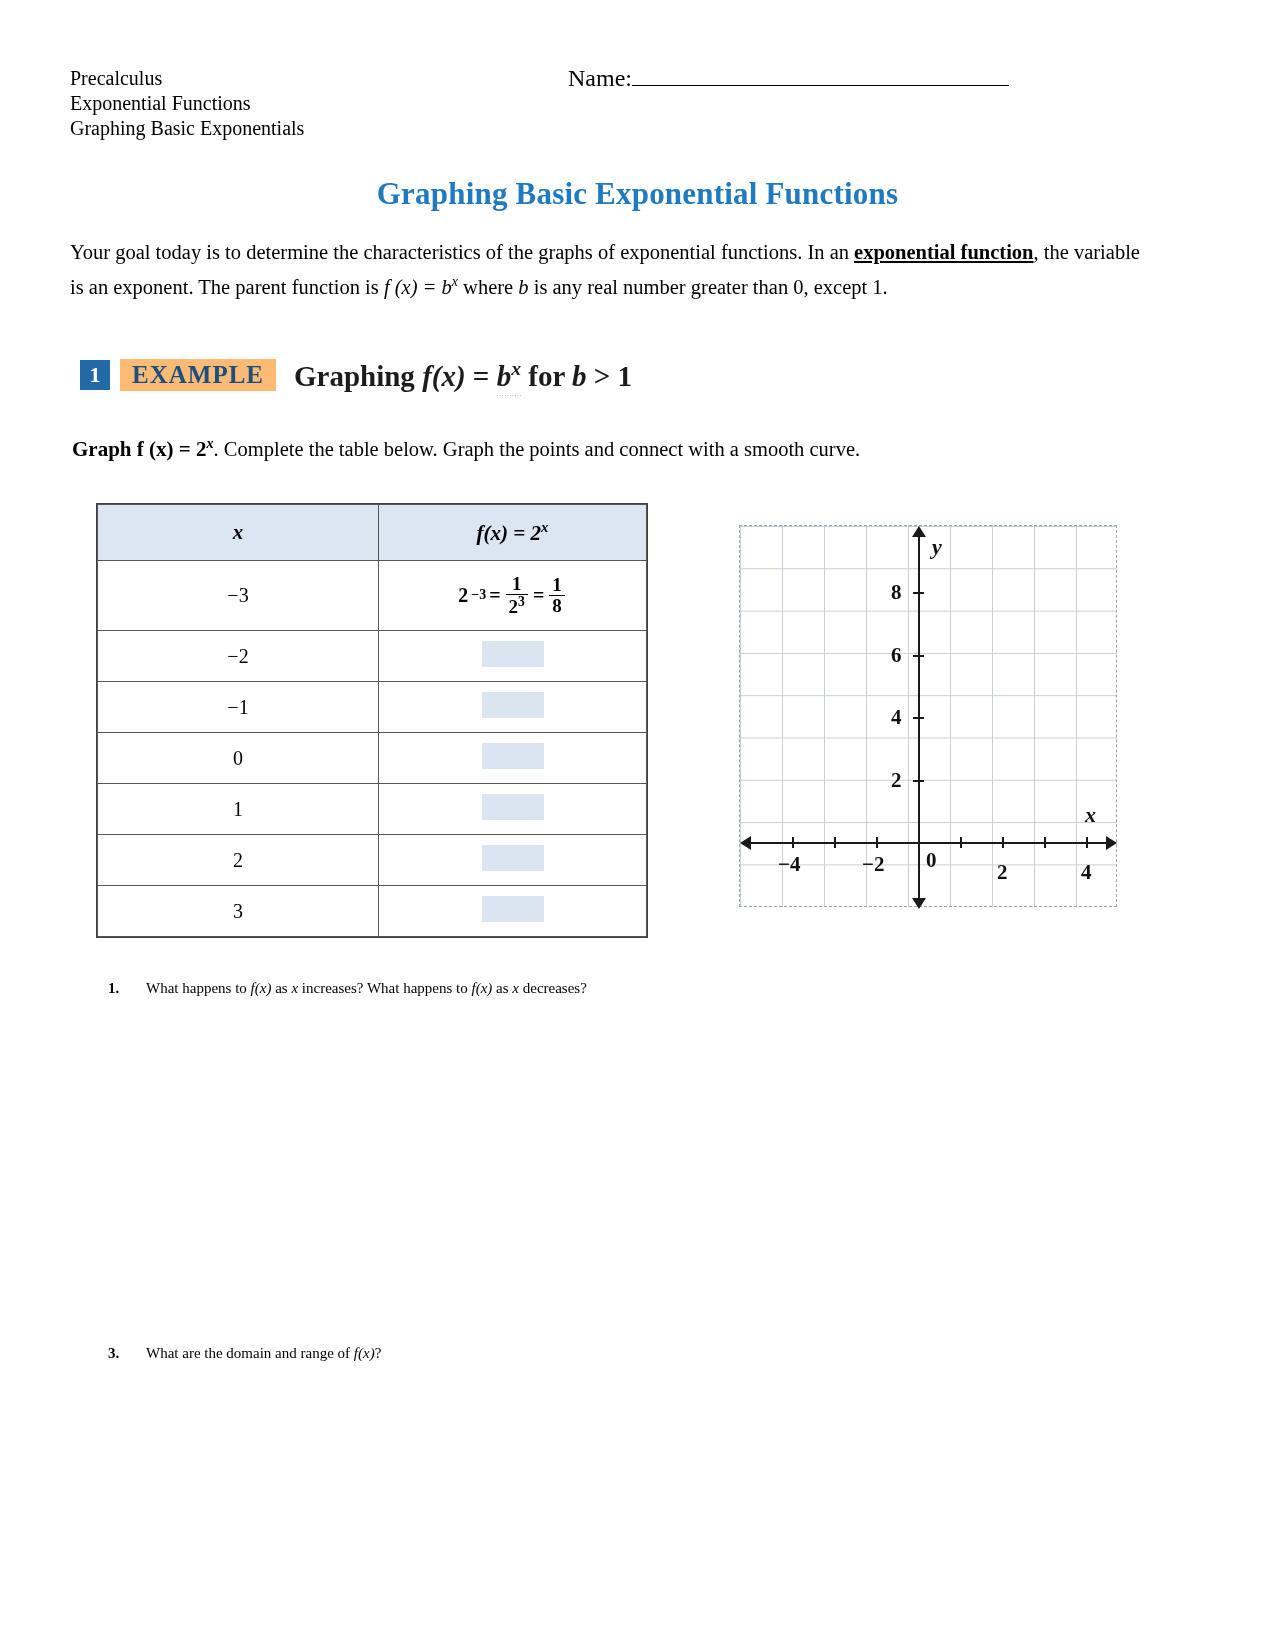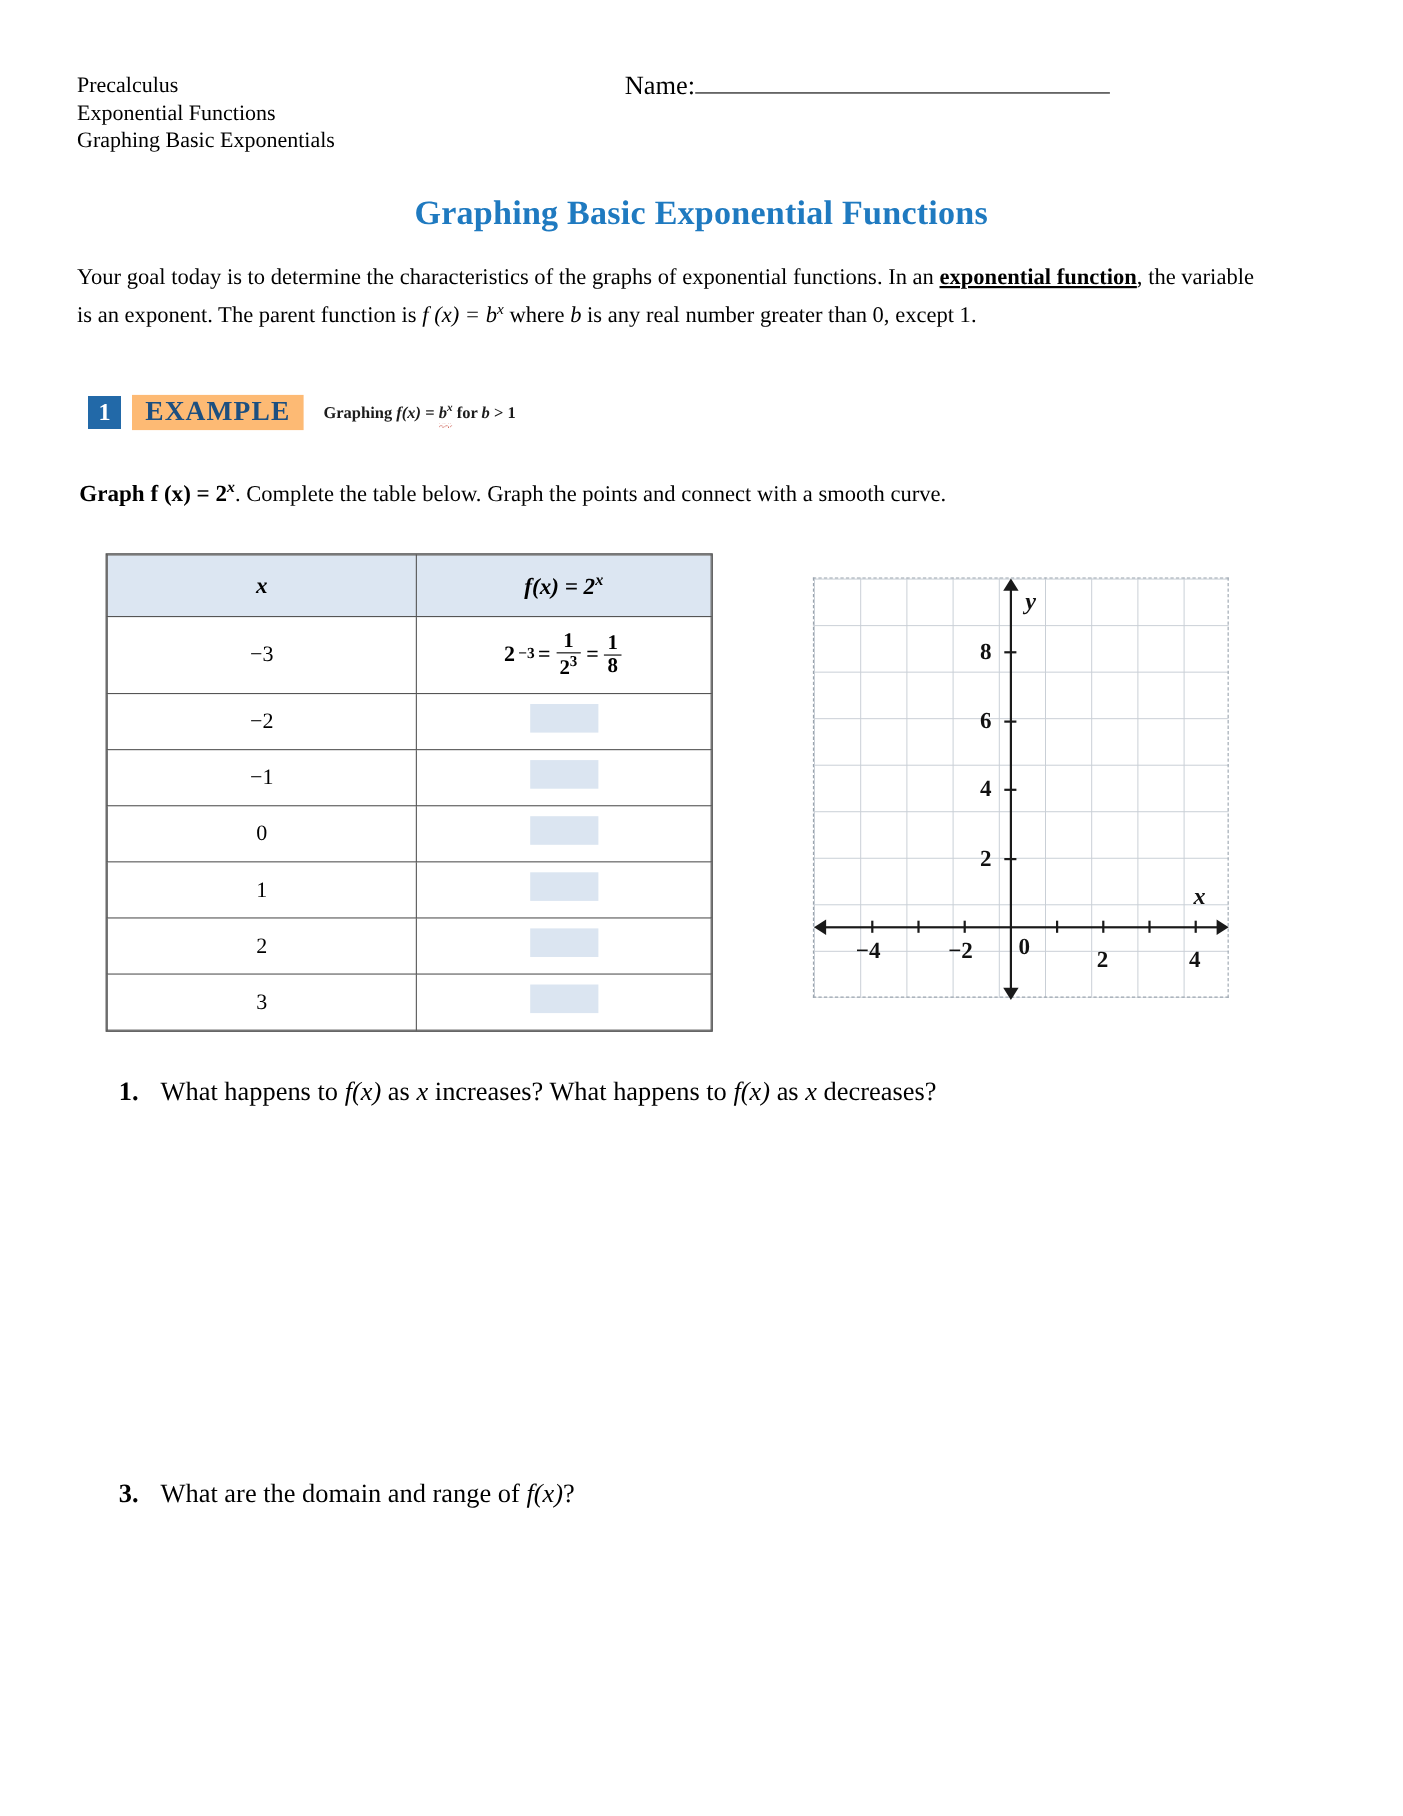--- a/index.html
+++ b/index.html
@@ -104,21 +104,21 @@
     font-size: 25px;
     letter-spacing: 1px;
     padding: 2px 12px 3px 12px;
     margin-left: 10px;
     height: 27px;
     display: flex;
     align-items: center;
   }
   .ex-desc {
     margin-left: 18px;
-    font-size: 15px;
+    font-size: 29px;
     font-weight: bold;
     color: #1c1c1c;
     white-space: nowrap;
   }
   .squiggle {
     position: relative;
     display: inline-block;
   }
   .squiggle::after {
     content: "";
@@ -242,21 +242,21 @@
     font-weight: bold;
     font-size: 21px;
     color: #111;
   }
   .glabel.axis-name { font-style: italic; font-size: 22px; }
 
   
   .question {
     position: absolute;
     left: 108px;
-    font-size: 24px;
+    font-size: 15px;
     white-space: nowrap;
   }
   .question .qnum { font-weight: bold; display: inline-block; width: 38px; }
   .question .it { font-style: italic; }
   .q1 { top: 980px; }
   .q2 { top: 1152px; }
   .q3 { top: 1345px; }
 
   
   .footer {

